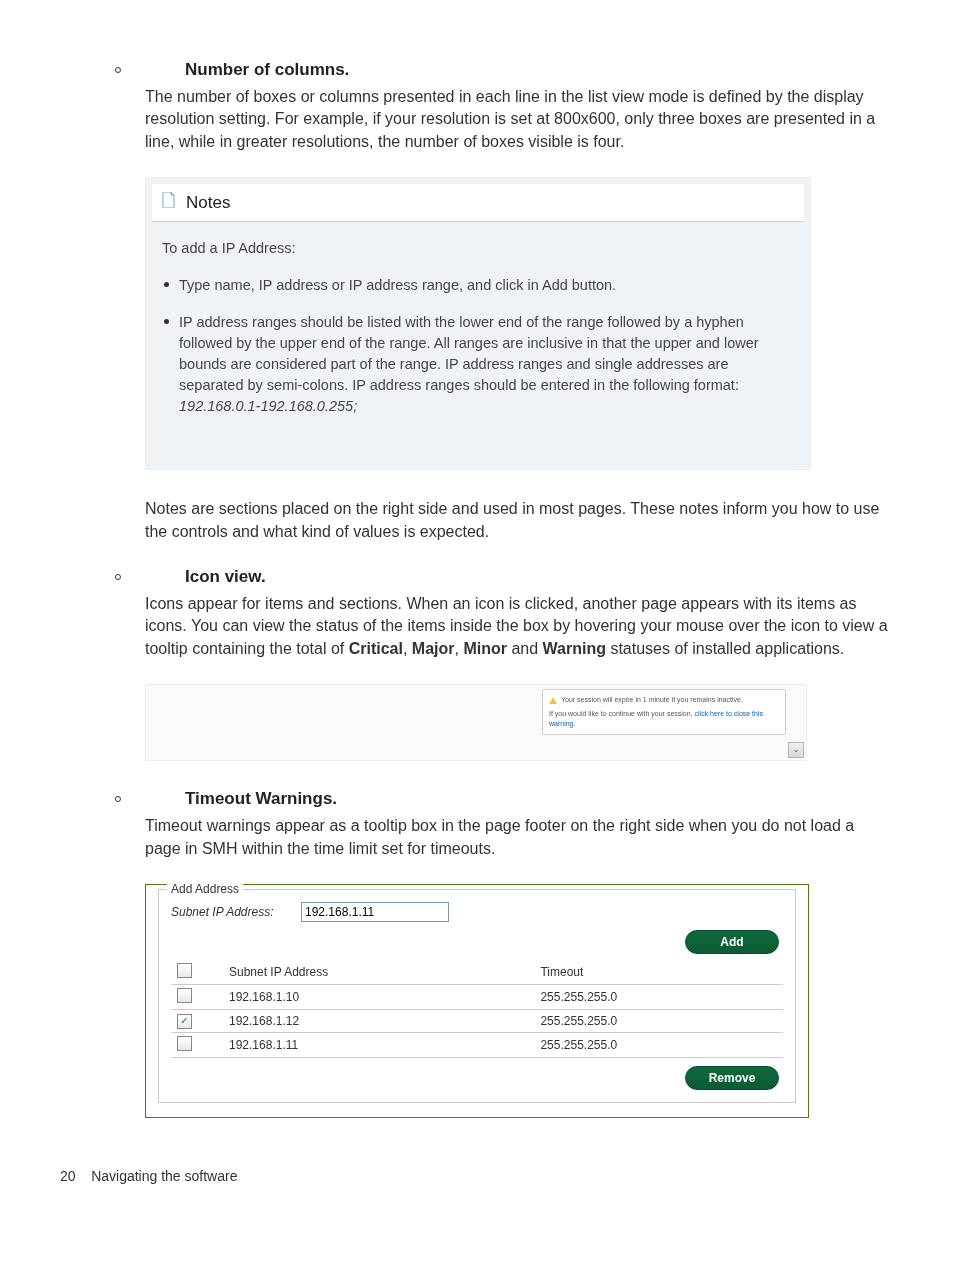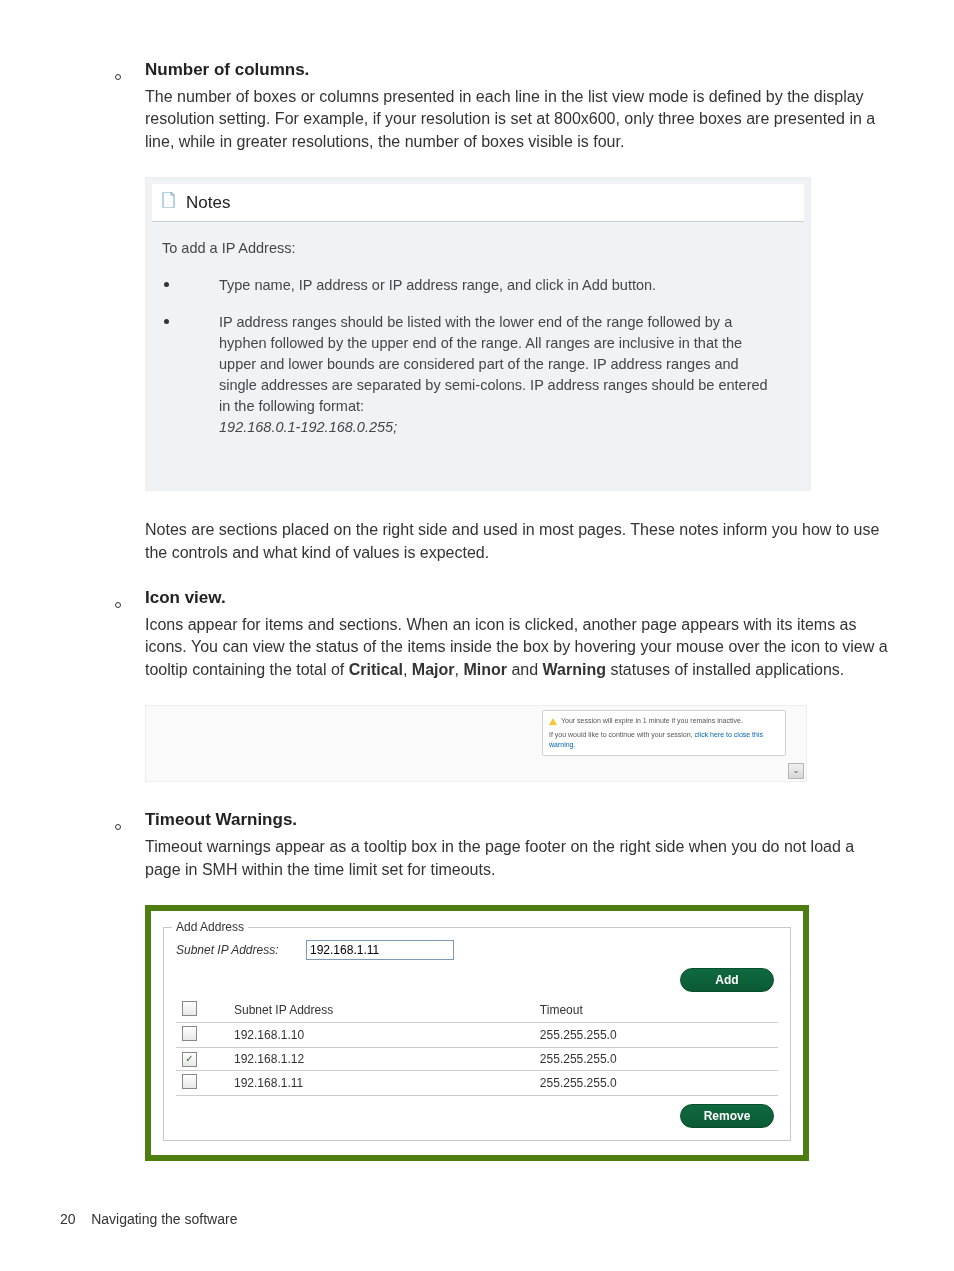--- a/index.html
+++ b/index.html
@@ -12,23 +12,24 @@
   }
   .page {
     padding: 60px 60px 40px 60px;
     box-sizing: border-box;
   }
   .item {
     margin-bottom: 24px;
   }
   .bullet-row {
     display: flex;
-    align-items: flex-end;
+    align-items: flex-start;
     margin-left: 55px;
     margin-bottom: 6px;
+    gap: 40px;
   }
   .circle-bullet {
     width: 6px;
     height: 6px;
     border: 1px solid #333;
     border-radius: 50%;
     margin-right: 24px;
     margin-top: 7px;
     flex-shrink: 0;
     box-sizing: border-box;
@@ -77,21 +78,20 @@
     padding: 10px 40px 36px 14px;
     font-size: 14.5px;
     line-height: 1.45;
   }
   .notes-body .lead {
     margin: 4px 0 16px 2px;
   }
   .nb-item {
     display: flex;
     margin-bottom: 16px;
-    gap: 40px;
   }
   .nb-bullet {
     width: 5px;
     height: 5px;
     background: #333;
     border-radius: 50%;
     margin: 7px 10px 0 4px;
     flex-shrink: 0;
   }
   .nb-text {
@@ -150,22 +150,22 @@
     font-size: 8px;
     text-align: center;
     line-height: 14px;
     color: #555;
   }
 
   
   .addr-shot {
     margin: 20px 0 10px 85px;
     width: 664px;
-    border: 6px solid #4d7c0f;
-    padding: 12px 12px 14px 12px;
+    border: 1px solid #4d7c0f;
+    padding: 0 12px 14px 12px;
     font-family: Arial, sans-serif;
     font-size: 12px;
     color: #333;
     box-sizing: border-box;
   }
   .fieldset {
     border: 1px solid #c8c8c8;
     padding: 10px 12px 8px 12px;
     position: relative;
     margin-top: 4px;

